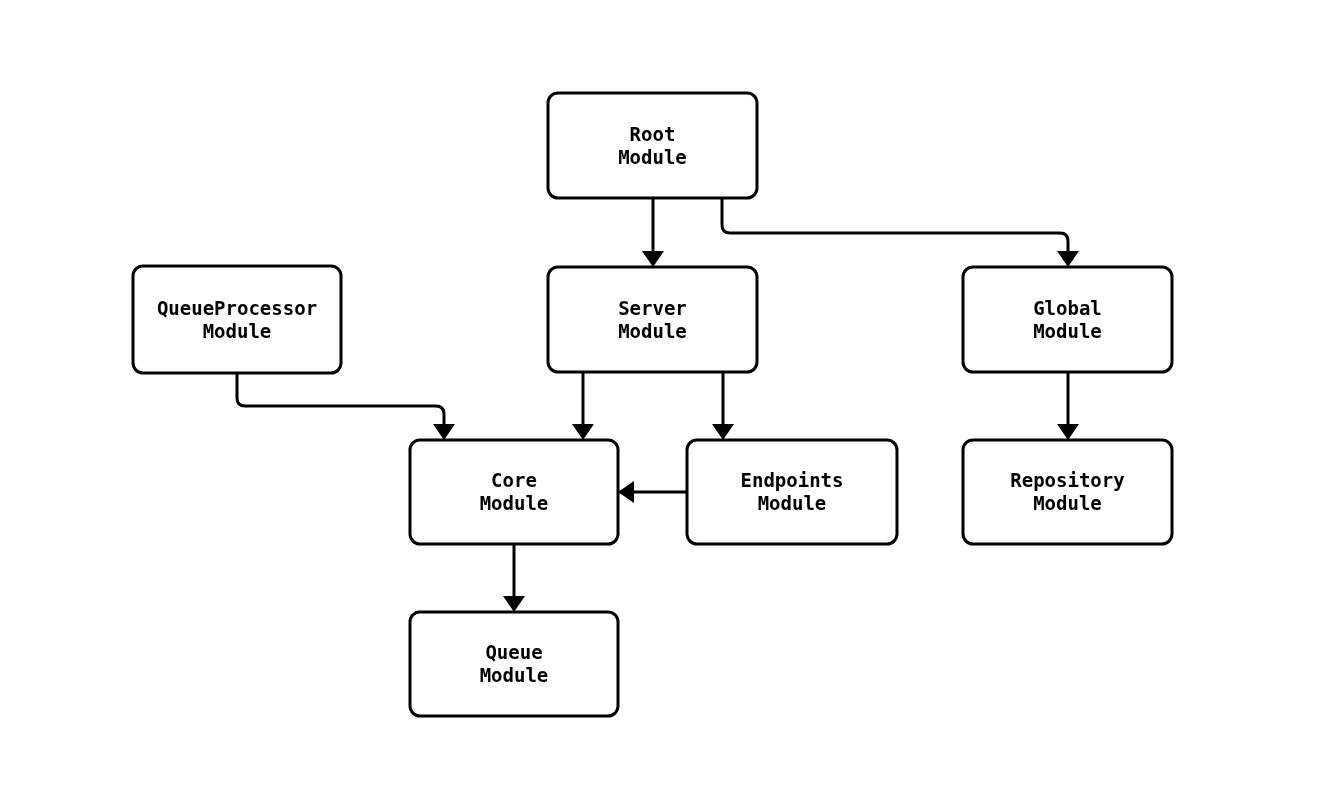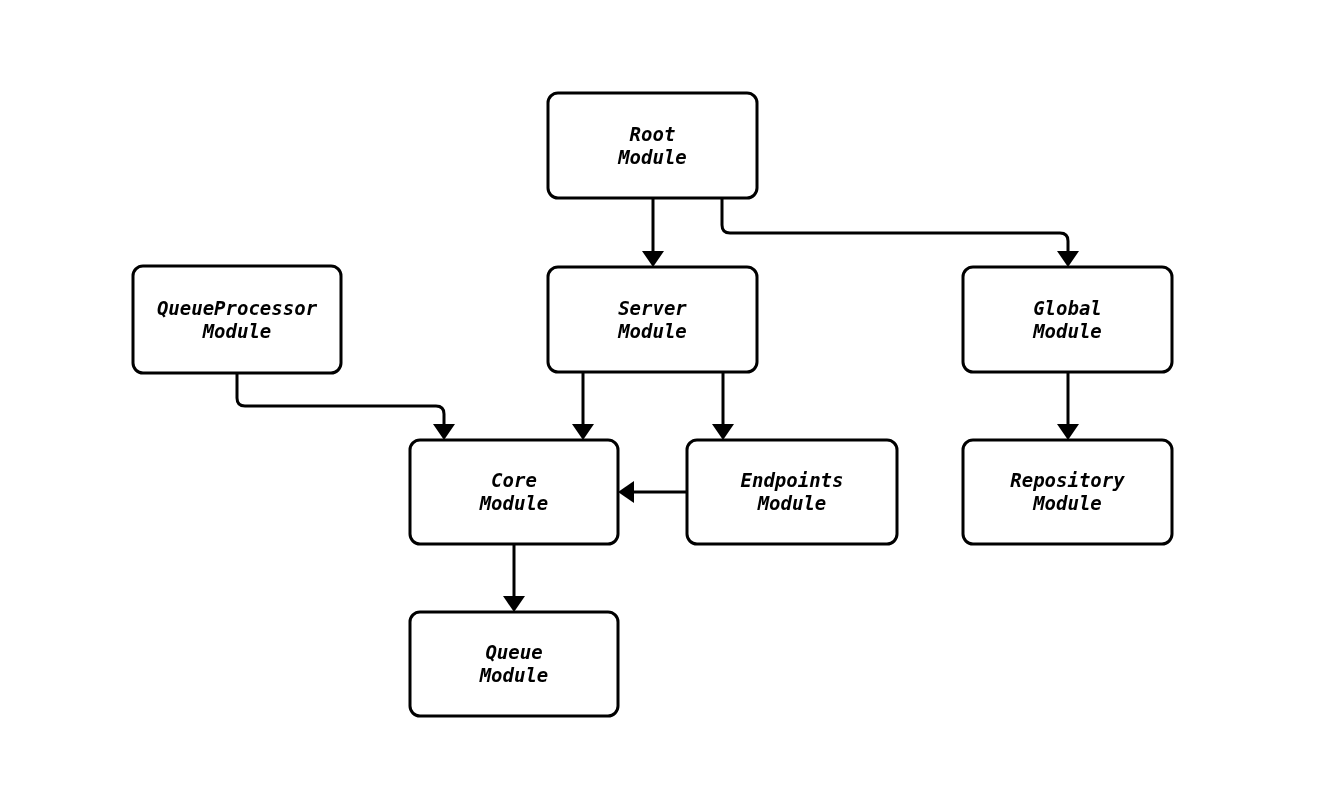--- a/index.html
+++ b/index.html
@@ -7,21 +7,20 @@
     padding: 0;
     background: #ffffff;
     font-family: "DejaVu Sans Mono", monospace;
   }
   .stage {
     position: relative;
     width: 1337px;
     height: 809px;
     background: #ffffff;
     overflow: hidden;
-    font-style: italic;
   }
   svg { display: block; }
   .node-label {
     font-family: "DejaVu Sans Mono", "Liberation Mono", monospace;
     font-weight: bold;
   }
 </style>
 </head>
 <body>
 

